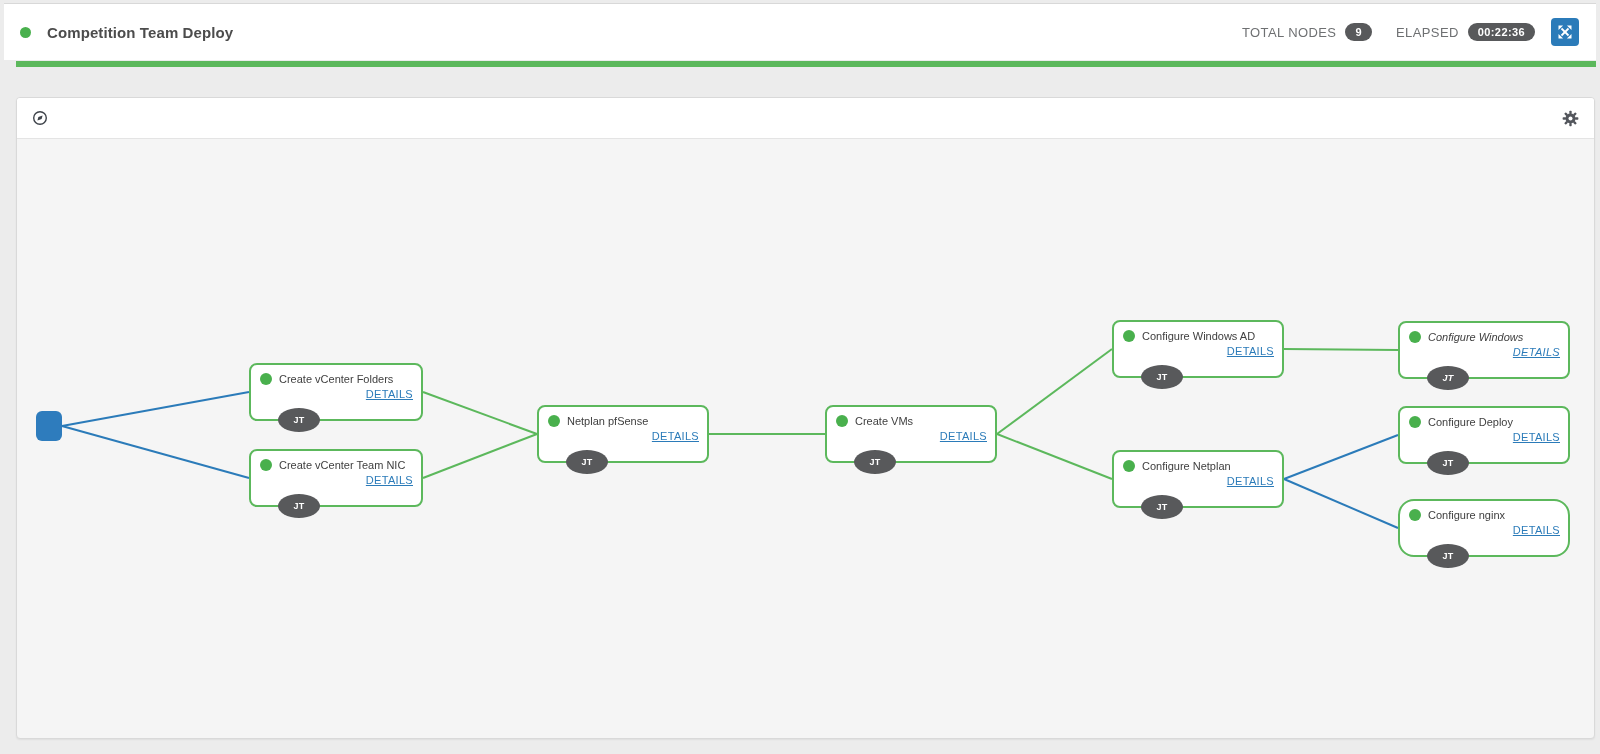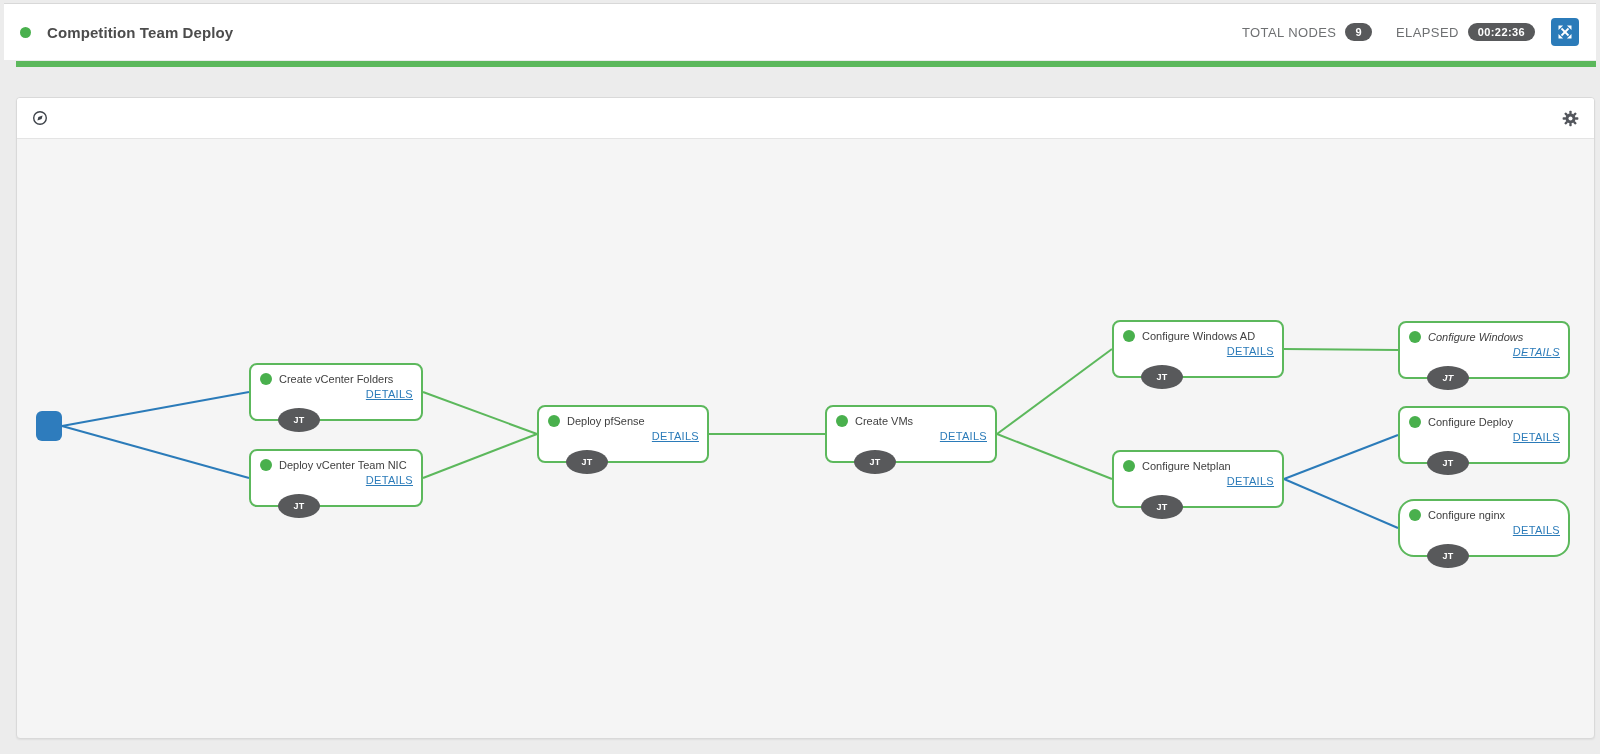--- a/index.html
+++ b/index.html
@@ -177,27 +177,27 @@
       <div id="nodes-container">
           <div class="start-node" style="background: rgb(46, 124, 189); left: 19px; top: 272px; width: 26px; height: 30px;"></div>
           <div class="wf-node" style="left: 232px; top: 224px; width: 174px; height: 58px;">
     <span class="node-dot"></span>
     <span class="node-label">Create vCenter Folders</span>
     <a class="node-details">DETAILS</a>
     <span class="node-badge">JT</span>
   </div>
           <div class="wf-node" style="left: 232px; top: 310px; width: 174px; height: 58px;">
     <span class="node-dot"></span>
-    <span class="node-label">Deploy vCenter Team NIC</span>
+    <span class="node-label">Create vCenter Team NIC</span>
     <a class="node-details">DETAILS</a>
     <span class="node-badge">JT</span>
   </div>
           <div class="wf-node" style="left: 520px; top: 266px; width: 172px; height: 58px;">
     <span class="node-dot"></span>
-    <span class="node-label">Deploy pfSense</span>
+    <span class="node-label">Netplan pfSense</span>
     <a class="node-details">DETAILS</a>
     <span class="node-badge">JT</span>
   </div>
           <div class="wf-node" style="left: 808px; top: 266px; width: 172px; height: 58px;">
     <span class="node-dot"></span>
     <span class="node-label">Create VMs</span>
     <a class="node-details">DETAILS</a>
     <span class="node-badge">JT</span>
   </div>
           <div class="wf-node" style="left: 1095px; top: 181px; width: 172px; height: 58px;">

